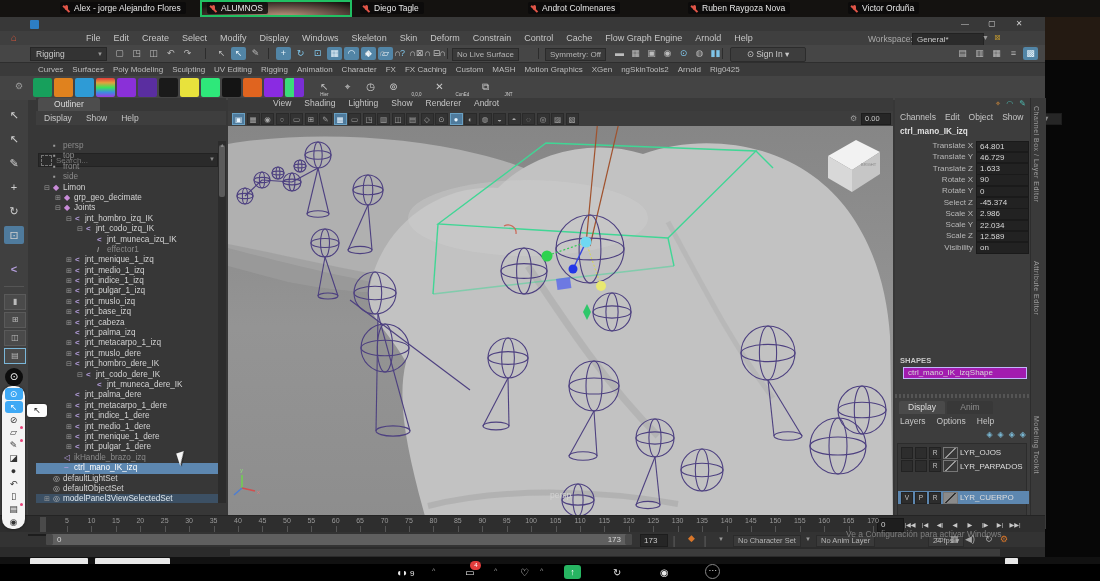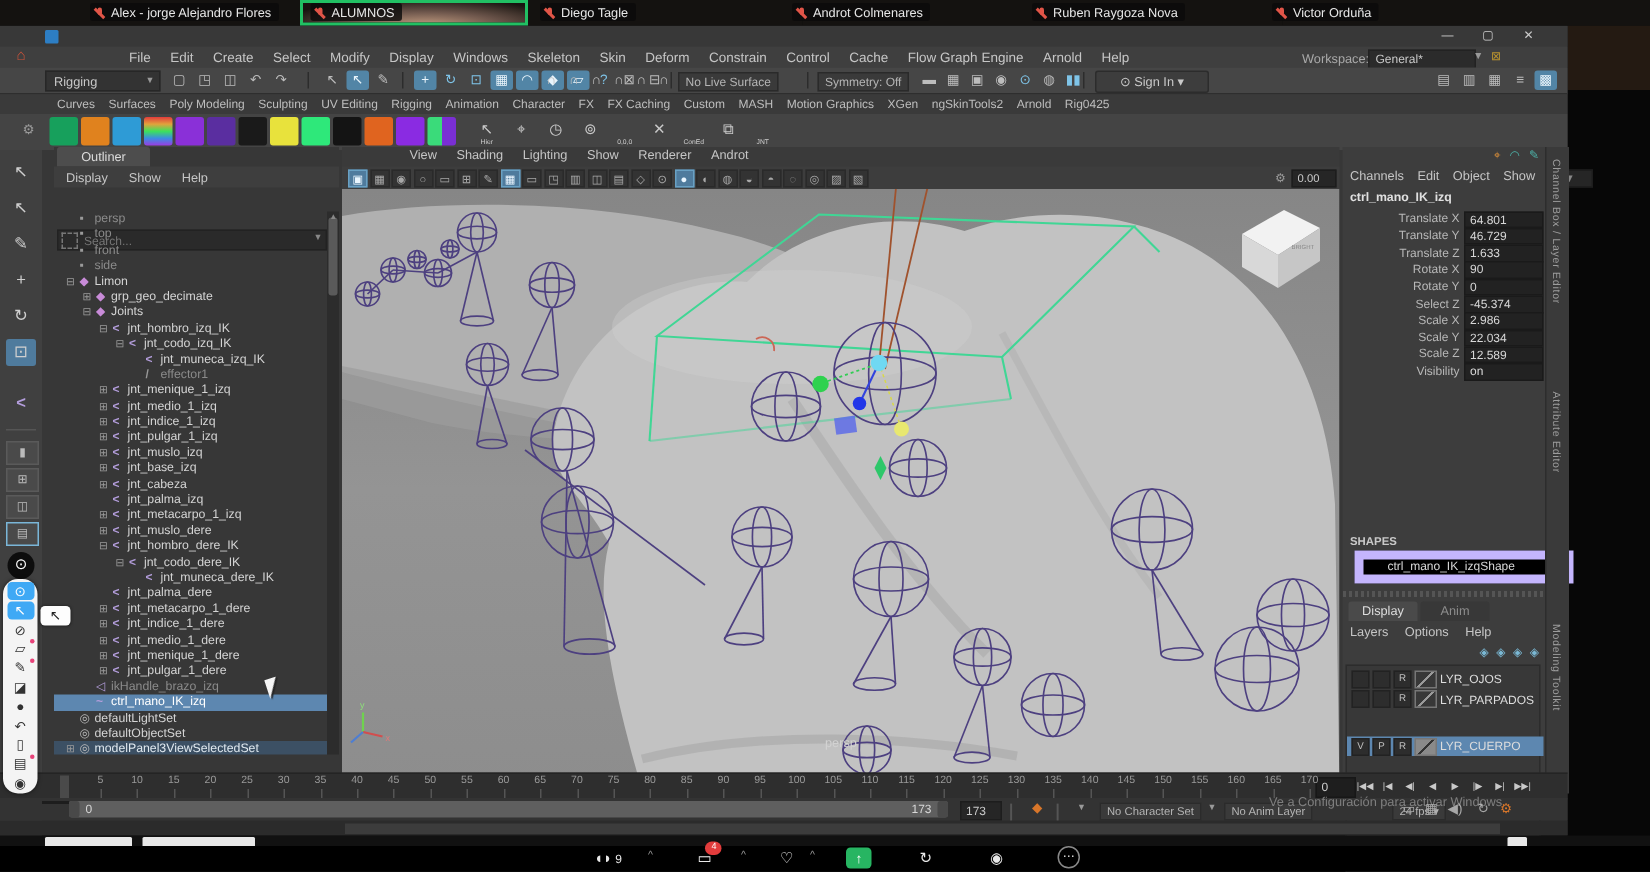--- a/index.html
+++ b/index.html
@@ -91,21 +91,21 @@
   .rightpanel{left:895px;top:81px;width:135px;height:431px;background:#3d3d3d;}
   .rp-icons{position:absolute;right:4px;top:1px;display:flex;gap:6px;}
   .rp-icons span{font-size:8px;}
   .rp-menu{position:absolute;left:5px;top:14px;display:flex;gap:9px;}
   .rp-menu span{color:#c6c6c6;font-size:8.5px;}
   .rp-obj{position:absolute;left:5px;top:29px;color:#e0e0e0;font-size:8.2px;font-weight:bold;}
   .crow{position:absolute;left:0;width:135px;height:11.3px;}
   .crow .lab{position:absolute;right:57px;top:0;color:#b8b8b8;font-size:8px;line-height:11px;}
   .crow .val{position:absolute;left:81px;top:0.5px;width:48px;height:9.5px;background:#222;border:1px solid #1a1a1a;color:#d8d8d8;font-size:8px;line-height:9.5px;padding-left:3px;}
   .rp-shapes{position:absolute;left:5px;color:#c9c9c9;font-size:7.6px;font-weight:bold;}
-  .rp-shape{position:absolute;left:8px;width:118px;height:10px;background:#000000;border:6px solid #c4b5fd;color:#d8d8d8;font-size:8px;line-height:10px;padding-left:16px;}
+  .rp-shape{position:absolute;left:8px;width:118px;height:10px;background:#a21caf;border:1px solid #c4b5fd;color:#d8d8d8;font-size:8px;line-height:10px;padding-left:4px;}
   .splitter{position:absolute;left:0;width:135px;height:4px;background:repeating-linear-gradient(90deg,#555 0 2px,transparent 2px 4px);}
   .le-tab{position:absolute;height:13px;font-size:8.5px;line-height:13px;text-align:center;border-radius:2px 2px 0 0;}
   .le-menu{position:absolute;left:5px;display:flex;gap:11px;}
   .le-menu span{color:#c6c6c6;font-size:8.5px;}
   .le-icons{position:absolute;right:4px;display:flex;gap:5px;}
   .le-icons span{color:#7ab8d4;font-size:8px;}
   .lrow{position:absolute;left:0;width:131px;height:13px;display:flex;align-items:center;gap:2px;padding-left:3px;box-sizing:border-box;}
   .lrow.sel{background:#5d87b0;}
   .lbox{width:10px;height:10px;background:#2d2d2d;border:1px solid #222;color:#c0c0c0;font-size:6.5px;line-height:10px;text-align:center;}
   .lsw{width:13px;height:10px;border:1px solid #777;background:linear-gradient(135deg,transparent 46%,#999 46%,#999 54%,transparent 54%);}

